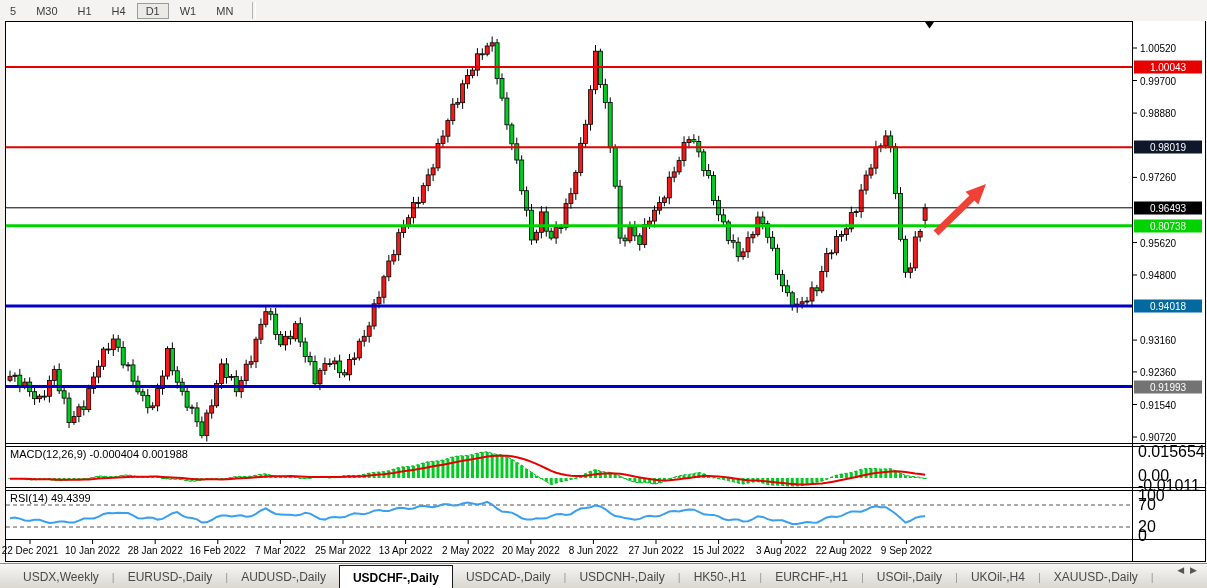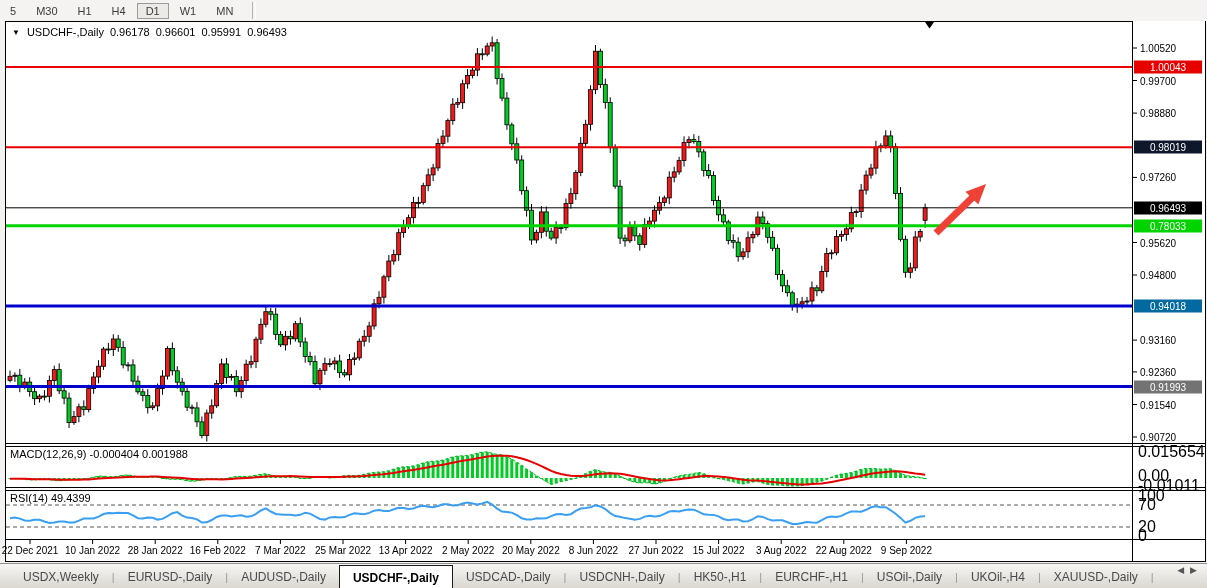--- a/index.html
+++ b/index.html
@@ -660,42 +660,39 @@
       <line x1="468.2" y1="539" x2="468.2" y2="544" stroke="#000" stroke-width="1"></line>
       <line x1="530.8" y1="539" x2="530.8" y2="544" stroke="#000" stroke-width="1"></line>
       <line x1="593.4" y1="539" x2="593.4" y2="544" stroke="#000" stroke-width="1"></line>
       <line x1="656" y1="539" x2="656" y2="544" stroke="#000" stroke-width="1"></line>
       <line x1="718.6" y1="539" x2="718.6" y2="544" stroke="#000" stroke-width="1"></line>
       <line x1="781.2" y1="539" x2="781.2" y2="544" stroke="#000" stroke-width="1"></line>
       <line x1="843.8000000000001" y1="539" x2="843.8000000000001" y2="544" stroke="#000" stroke-width="1"></line>
       <line x1="906.4" y1="539" x2="906.4" y2="544" stroke="#000" stroke-width="1"></line>
     </svg>
 
-  <div id="chart-title">
-    <span class="tri">▼</span><span class="sym">USDCHF-,Daily</span><span class="qv">0.96178</span><span class="qv">0.96601</span><span class="qv">0.95991</span><span class="qv">0.96493</span>
-  </div>
 
   <div class="ind-label" style="top:448px">MACD(12,26,9) -0.000404 0.001988</div>
   <div class="ind-label" style="top:492px">RSI(14) 49.4399</div>
 
   <div id="price-scale">
       <div class="scale-tick" style="top:48.0px">1.00520</div>
       <div class="scale-tick" style="top:80.5px">0.99700</div>
       <div class="scale-tick" style="top:113.1px">0.98880</div>
       <div class="scale-tick" style="top:177.4px">0.97260</div>
       <div class="scale-tick" style="top:242.5px">0.95620</div>
       <div class="scale-tick" style="top:275.0px">0.94800</div>
       <div class="scale-tick" style="top:340.1px">0.93160</div>
       <div class="scale-tick" style="top:371.9px">0.92360</div>
       <div class="scale-tick" style="top:404.5px">0.91540</div>
       <div class="scale-tick" style="top:437.0px">0.90720</div>
       <div class="price-tag" style="top:66.9px;background:#e60000">1.00043</div>
       <div class="price-tag" style="top:147.3px;background:#0f172a">0.98019</div>
       <div class="price-tag" style="top:207.8px;background:#000000">0.96493</div>
-      <div class="price-tag" style="top:225.7px;background:#00d300">0.78033</div>
+      <div class="price-tag" style="top:225.7px;background:#00d300">0.80738</div>
       <div class="price-tag" style="top:306.1px;background:#0369a1">0.94018</div>
       <div class="price-tag" style="top:386.5px;background:#737373">0.91993</div>
       <div class="sub-tick" style="top:452px">0.015654</div>
       <div class="sub-tick" style="top:476px">0.00</div>
       <div class="sub-tick" style="top:486px">-0.01011</div>
       <div class="sub-tick" style="top:496px">100</div>
       <div class="sub-tick" style="top:505px">70</div>
       <div class="sub-tick" style="top:527px">20</div>
       <div class="sub-tick" style="top:536px">0</div>
     </div>

